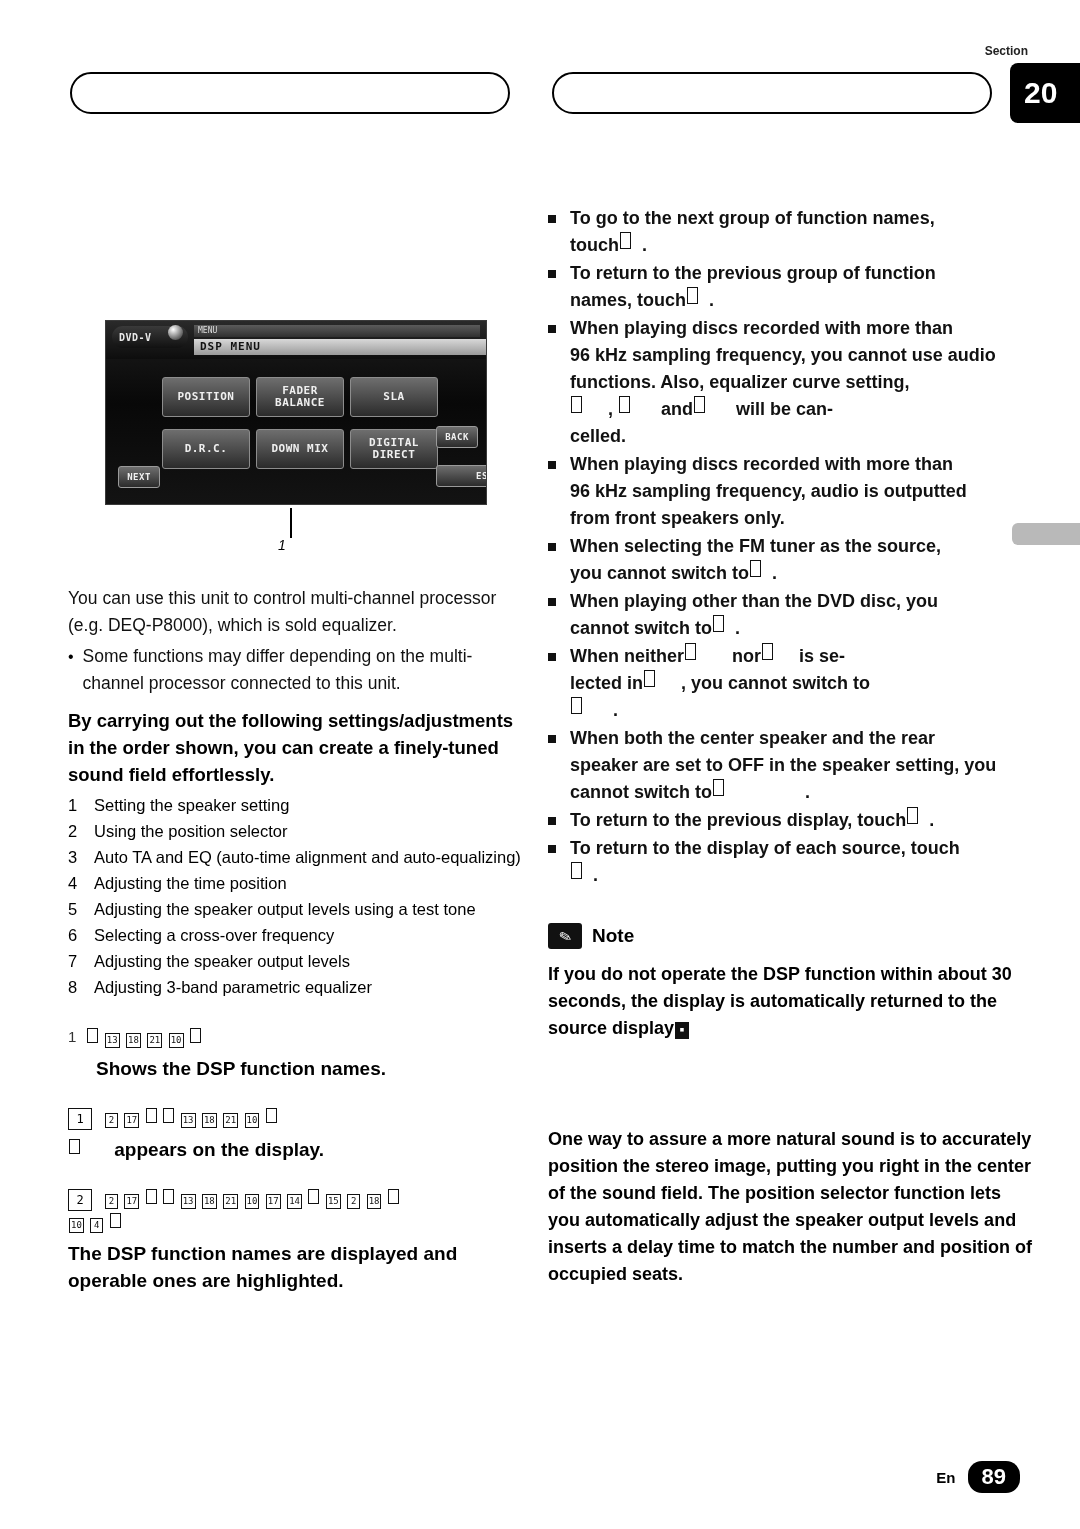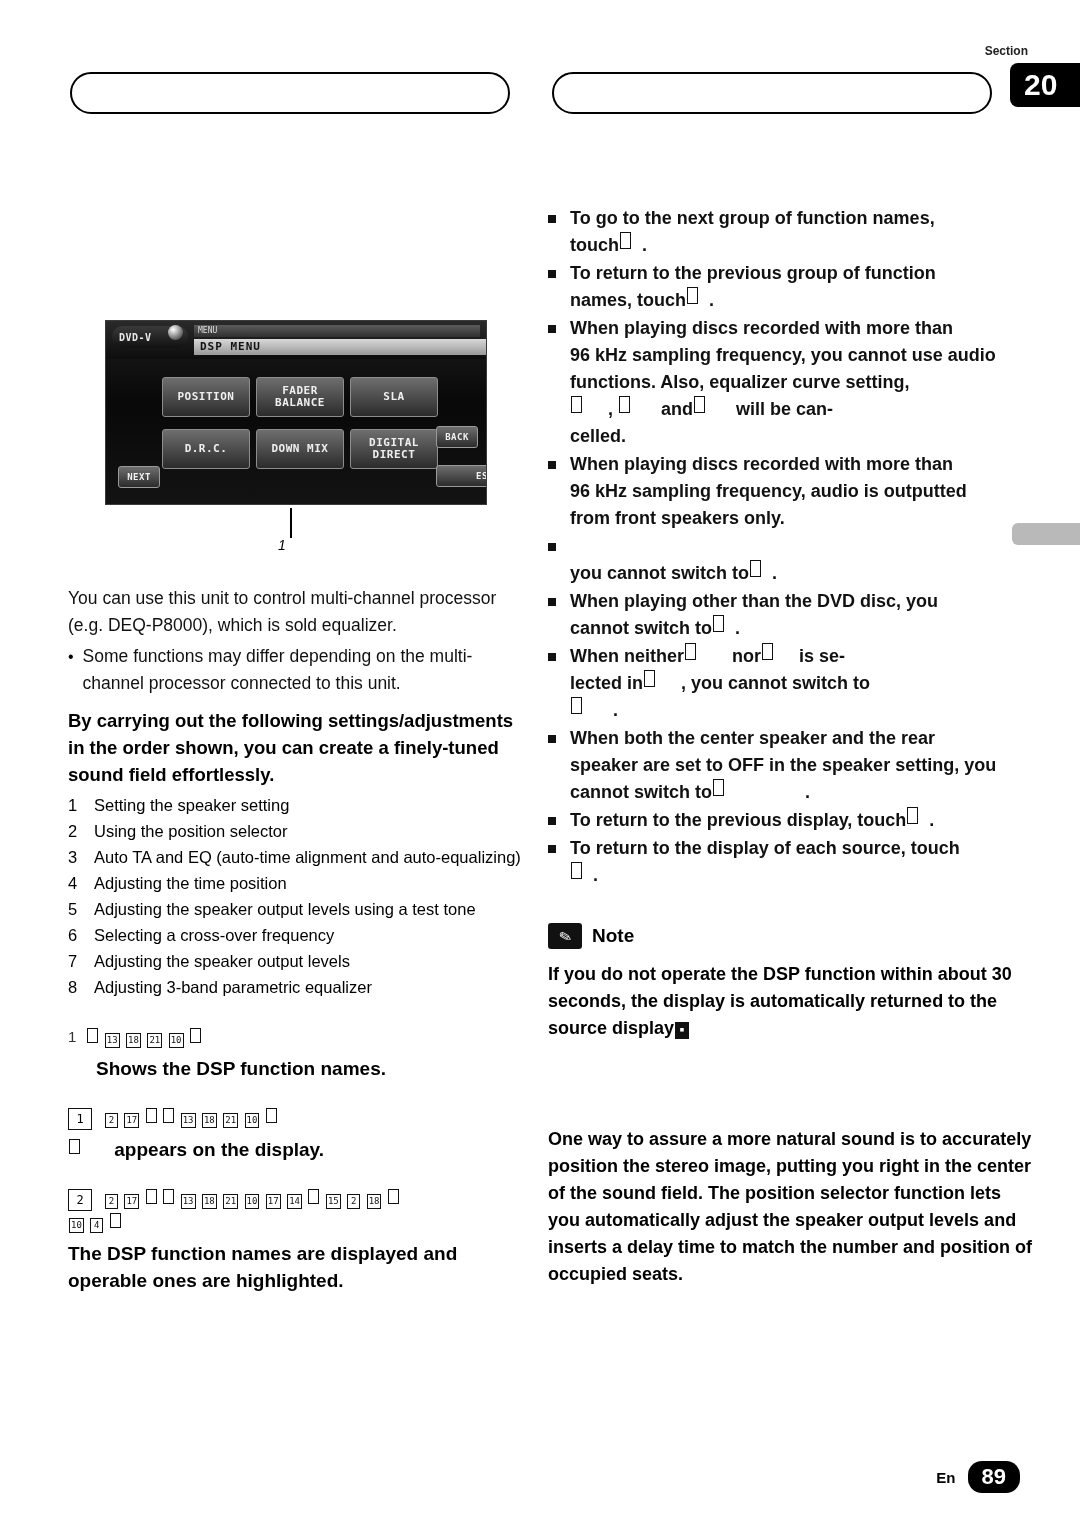--- a/index.html
+++ b/index.html
@@ -19,21 +19,21 @@
     border:2px solid #000;border-radius:21px;box-sizing:border-box;
   }
   .hdr-rule-right{
     position:absolute;left:552px;top:72px;width:440px;height:42px;
     border:2px solid #000;border-radius:21px;box-sizing:border-box;
   }
   .section-word{
     position:absolute;right:52px;top:44px;font-size:12px;font-weight:bold;color:#222;
   }
   .section-tab{
-    position:absolute;left:1010px;top:63px;width:70px;height:44px;
+    position:absolute;left:1010px;top:63px;width:70px;height:60px;
     background:#000;color:#fff;font-size:30px;font-weight:bold;
     display:flex;align-items:center;justify-content:flex-start;
     padding-left:14px;box-sizing:border-box;border-radius:8px 0 0 8px;
   }
   .grey-tab{
     position:absolute;left:1012px;top:523px;width:68px;height:22px;background:#b9b9b9;border-radius:6px 0 0 6px;
   }
 
   
   .col-left{position:absolute;left:68px;top:190px;width:460px;}
@@ -359,21 +359,21 @@
       <div class="r-txt">
         <span>When playing discs recorded with more than</span><br>
         <span>96 kHz sampling frequency, audio is outputted</span><br>
         <span>from front speakers only.</span>
       </div>
     </div>
 
     <div class="r-bullet">
       <div class="r-sq"></div>
       <div class="r-txt">
-        <br>
+        <span>When selecting the FM tuner as the source,</span><br>
         <span>you cannot switch to<span class="glyph-box tall blank"></span>&nbsp;&nbsp;.</span>
       </div>
     </div>
 
     <div class="r-bullet">
       <div class="r-sq"></div>
       <div class="r-txt">
         <span>When playing other than the DVD disc, you</span><br>
         <span>cannot switch to<span class="glyph-box tall blank"></span>&nbsp;&nbsp;.</span>
       </div>

